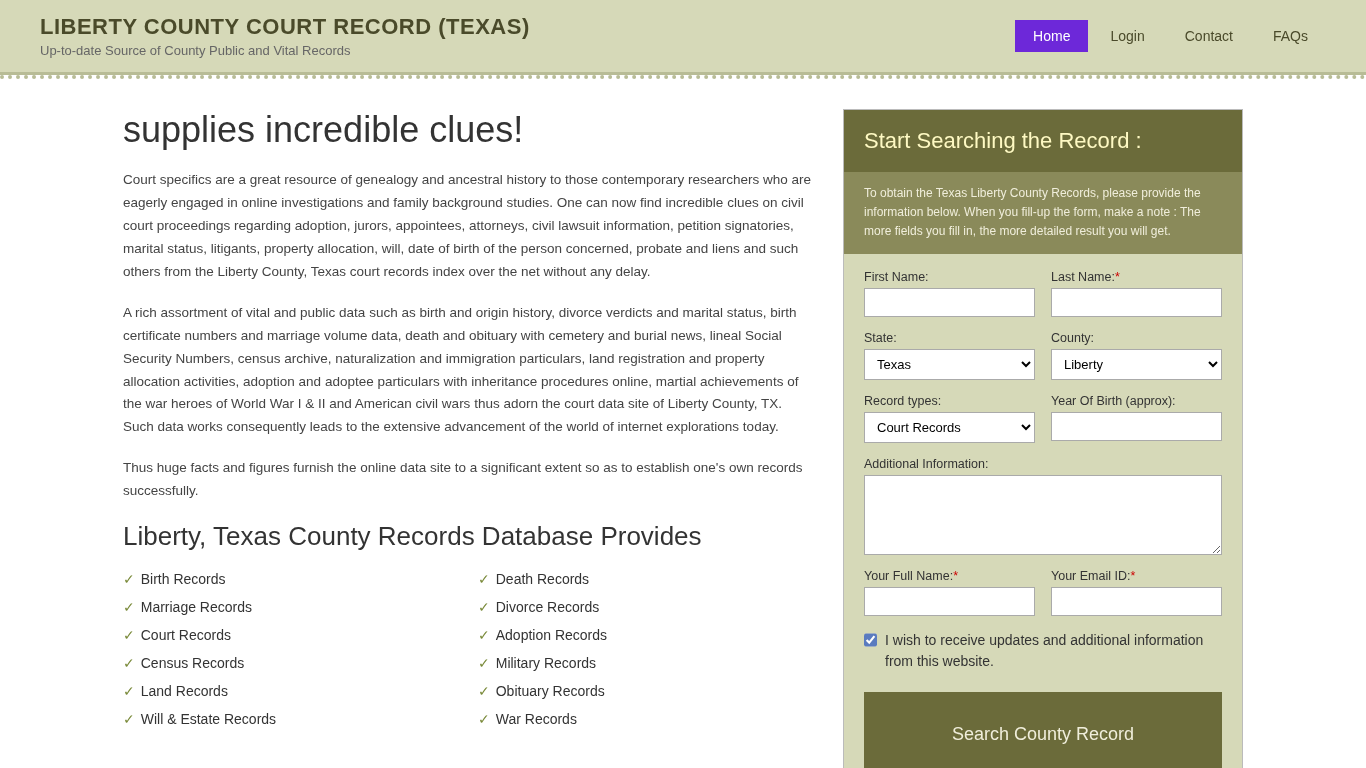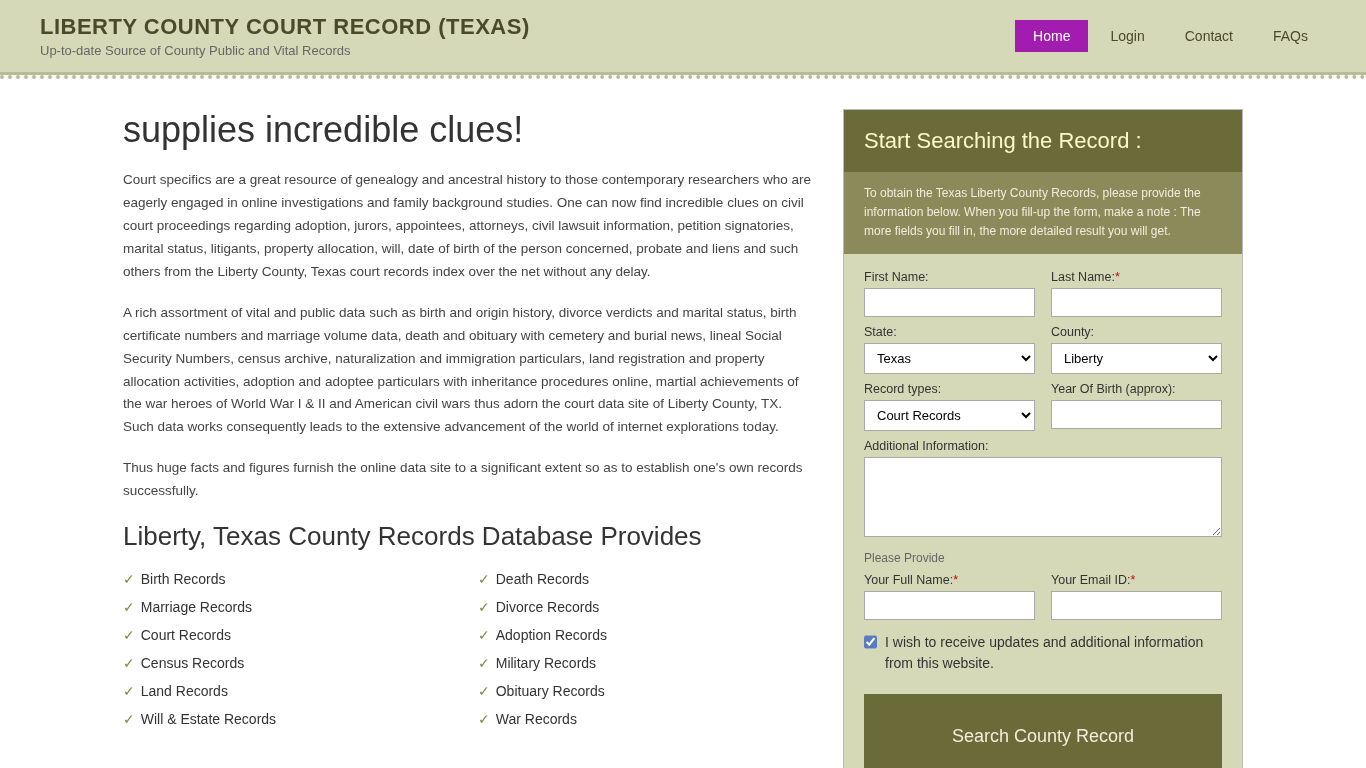--- a/index.html
+++ b/index.html
@@ -37,21 +37,21 @@
       padding: 8px 18px;
       font-size: 14px;
       font-family: Arial, sans-serif;
       cursor: pointer;
       color: #4a4a2a;
       background: transparent;
       border: none;
       text-decoration: none;
     }
     .nav-item.active {
-      background-color: #a21caf;
+      background-color: #6d28d9;
       color: #fff;
     }
 
     
     .separator {
       border: none;
       border-top: 4px dotted #b8bc96;
       margin: 0;
     }
 
@@ -134,21 +134,21 @@
       font-family: Arial, sans-serif;
     }
     .panel-body {
       padding: 16px 20px;
     }
 
     
     .form-row {
       display: flex;
       gap: 16px;
-      margin-bottom: 8px;
+      margin-bottom: 14px;
     }
     .form-group {
       flex: 1;
       display: flex;
       flex-direction: column;
       gap: 4px;
     }
     .form-label {
       font-size: 12.5px;
       font-family: Arial, sans-serif;
@@ -365,21 +365,20 @@
         </div>
       </div>
 
       
       <div class="form-group" style="margin-bottom:14px;">
         <label class="form-label">Additional Information:</label>
         <textarea class="form-textarea" style=""></textarea>
       </div>
 
       
-      <div class="please-provide">Please Provide</div>
 
       
       <div class="form-row">
         <div class="form-group">
           <label class="form-label">Your Full Name:<span class="required-star">*</span></label>
           <input type="text" class="form-input" style="">
         </div>
         <div class="form-group">
           <label class="form-label">Your Email ID:<span class="required-star">*</span></label>
           <input type="text" class="form-input" style="">

